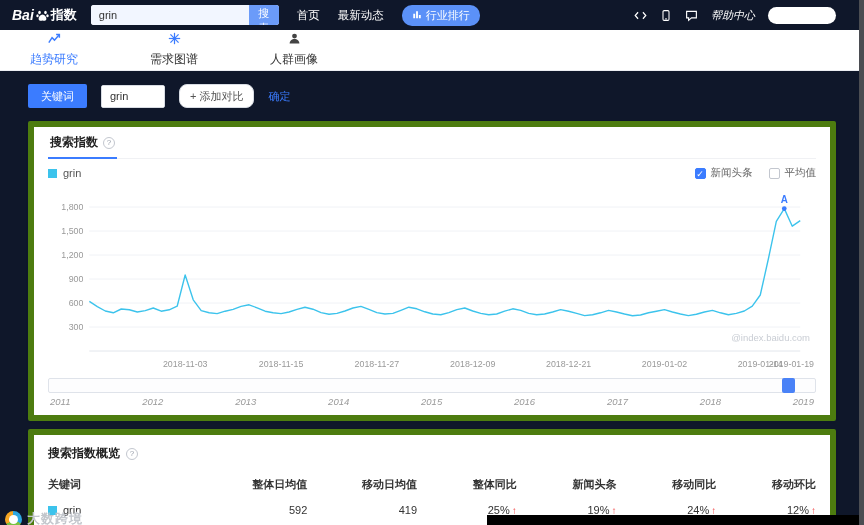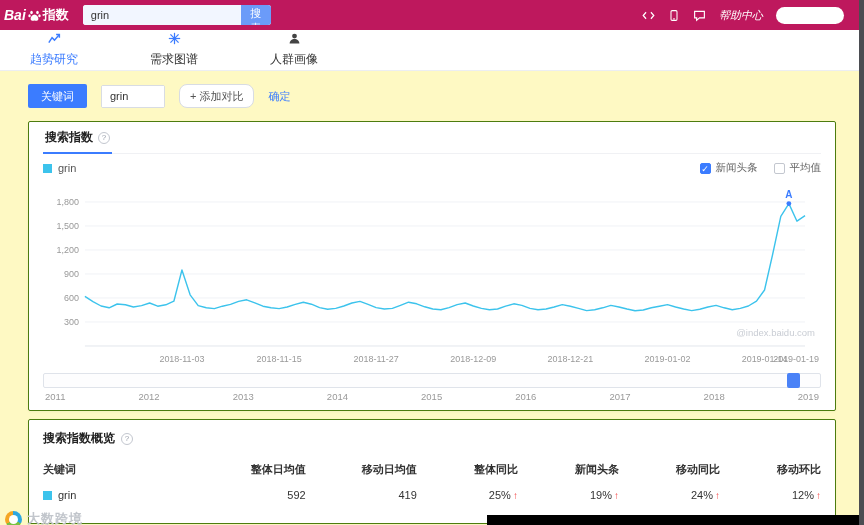--- a/index.html
+++ b/index.html
@@ -3,51 +3,51 @@
 <meta charset="utf-8">
 <style>
   * { box-sizing: border-box; }
   html,body { margin:0; padding:0; }
   body {
     width:864px; height:525px; overflow:hidden; position:relative;
     background:#fff; font-family:"Liberation Sans", sans-serif; color:#333;
   }
 
   
-  .topbar { height:30px; background:#be185d; display:flex; align-items:center; padding:0 4px; position:relative; }
+  .topbar { height:30px; background:#0f172a; display:flex; align-items:center; padding:0 12px; position:relative; }
   .logo { display:flex; align-items:center; gap:2px; color:#fff; cursor:pointer; }
   .logo .l-left { font-size:14px; font-weight:bold; font-style:italic; }
   .logo .l-right { font-size:13px; font-weight:bold; }
   .searchbox { display:flex; height:20px; width:188px; border-radius:3px; overflow:hidden; margin-left:14px; background:#fff; }
   .searchbox input { flex:1; border:0; outline:none; padding:0 8px; font-size:11px; color:#333; background:#f2f6ff; }
   .search-btn { width:40px; background:#6b9bf9; color:#fff; border:0; font-size:11px; cursor:pointer; }
   .topnav { display:flex; align-items:center; gap:18px; margin-left:18px; }
   .topnav .nav-link { color:#fff; font-size:11.5px; text-decoration:none; cursor:pointer; }
   .pill { display:flex; align-items:center; gap:4px; background:#5b91f8; border-radius:10px; padding:3px 10px; color:#fff; font-size:11px; cursor:pointer; }
   .top-right { margin-left:auto; display:flex; align-items:center; gap:13px; margin-right:16px; }
   .tr-icon { display:flex; cursor:pointer; }
   .help { color:#fff; font-size:11px; cursor:pointer;font-style:italic; }
   .user-blur { width:68px; height:17px; background:#fff; border-radius:9px; cursor:pointer; }
 
   
   .subnav { height:41px; background:#fff; display:flex; align-items:center; gap:72px; padding:0 30px; border-bottom:1px solid #eceef2; }
   .subnav-item { display:flex; align-items:center; gap:6px; font-size:12px; color:#333; cursor:pointer;flex-direction:column; }
   .subnav-item.active { color:#3b7cff; }
 
   
-  .content { background:#fef9c3; height:454px; padding:12px 28px 0; }
+  .content { background:#0f172a; height:454px; padding:12px 28px 0; }
 
   .keyword-bar { display:flex; align-items:center; gap:14px; height:26px; margin-bottom:12px; }
   .kw-btn { background:#3b7cff; color:#fff; border:0; border-radius:2px; font-size:11px; height:24px; padding:0 13px; cursor:pointer; }
   .kw-input { height:23px; width:64px; border:1px solid #d8dce3; background:#fff; border-radius:2px; }
   .kw-input input { width:100%; height:100%; border:0; outline:none; padding:0 8px; font-size:11px; color:#333; }
   .add-btn { height:24px; background:#fff; border:1px solid #d8dce3; color:#555; font-size:11px; border-radius:8px; padding:0 10px; cursor:pointer; }
   .confirm { color:#3b7cff; font-size:11px; cursor:pointer; }
 
-  .card { background:#fff; border:1px solid #4d7c0f; border-radius:2px; box-shadow:0 1px 3px rgba(20,40,80,.04); }
+  .card { background:#fff; border:6px solid #4d7c0f; border-radius:2px; box-shadow:0 1px 3px rgba(20,40,80,.04); }
   .chart-card { padding:0 14px 8px; }
 
   .tabrow { display:flex; align-items:center; height:32px; border-bottom:1px solid #f0f1f4; }
   .tab { position:relative; height:100%; display:flex; align-items:center; gap:5px; font-size:12px; font-weight:bold; color:#222; padding:0 2px; cursor:pointer; }
   .tab .underline { position:absolute; left:0; right:0; bottom:-1px; height:2px; background:#3b7cff; }
   .q-icon { width:12px; height:12px; border:1px solid #c3c7cf; border-radius:50%; color:#9aa0ab; font-size:8px; display:flex; align-items:center; justify-content:center; font-weight:normal; }
   .controls { margin-left:auto; display:flex; align-items:center; gap:20px; font-size:10.5px; color:#666; }
   .ctrl { display:flex; align-items:center; gap:5px; cursor:pointer; }
   .caret { width:0; height:0; border-left:3.5px solid transparent; border-right:3.5px solid transparent; border-top:4px solid #9aa0ab; }
 
@@ -56,21 +56,21 @@
   .swatch { width:9px; height:9px; background:#3cc3ec; display:inline-block; }
   .toggles { margin-left:auto; display:flex; gap:16px; font-size:10.5px; color:#666; }
   .toggle { display:flex; align-items:center; gap:5px; cursor:pointer; }
   .cb { width:11px; height:11px; border:1px solid #c3c7cf; border-radius:2px; background:#fff; font-size:9px; line-height:10px; text-align:center; color:#fff; }
   .cb.checked { background:#3b7cff; border-color:#3b7cff; }
 
   .plot-wrap { position:relative; }
   #trend-svg { display:block; width:100%; height:188px; }
   .wm { position:absolute; right:6px; bottom:32px; font-size:9.5px; color:#c9cdd4;text-align:right; }
 
-  .navigator { margin-top:3px; }
+  .navigator { margin-top:3px;font-style:italic; }
   .track { position:relative; height:15px; border:1px solid #dfe3ea; background:#fdfdfe; border-radius:2px; cursor:pointer; }
   .selection { position:absolute; right:20px; top:-1px; bottom:-1px; width:13px; background:#4a82f7; border-radius:2px; cursor:ew-resize; }
   .years { display:flex; justify-content:space-between; font-size:9.5px; color:#999; margin-top:3px; padding:0 2px; }
 
   .overview-card { margin-top:8px; padding:10px 14px 14px; }
   .ov-title { display:flex; align-items:center; gap:6px; font-size:12px; font-weight:bold; color:#222; }
   .table { margin-top:10px; }
   .thead, .trow { display:grid; grid-template-columns:1.5fr 1.1fr 1.1fr 1fr 1fr 1fr 1fr; align-items:center; }
   .thead { font-size:11px; color:#333; font-weight:bold; height:24px; }
   .thead .th:not(:first-child), .trow .cell.num { text-align:right; }
@@ -107,20 +107,32 @@
           </svg>
       </span>
       <span class="l-right">指数</span>
     </div>
 
     <div class="searchbox">
       <input value="grin" style="">
       <button class="search-btn">搜索</button>
     </div>
 
+    <nav class="topnav">
+      <a class="nav-link">首页</a>
+      <a class="nav-link">最新动态</a>
+      <a class="pill">
+        <span class="tr-icon">
+          <svg width="10" height="10" viewBox="0 0 16 16" fill="#fff">
+              <path d="M2 13h3V6H2zM6.5 13h3V2h-3zM11 13h3V8h-3z"></path>
+            </svg>
+        </span>
+        <span>行业排行</span>
+      </a>
+    </nav>
 
     <div class="top-right">
       <span class="tr-icon">
         <svg width="13" height="13" viewBox="0 0 16 16" fill="none" stroke="#fff" stroke-width="1.5">
             <path d="M5 4 L1.5 8 L5 12"></path>
             <path d="M11 4 L14.5 8 L11 12"></path>
           </svg>
       </span>
       <span class="tr-icon">
         <svg width="12" height="13" viewBox="0 0 16 16" fill="none" stroke="#fff" stroke-width="1.4">

